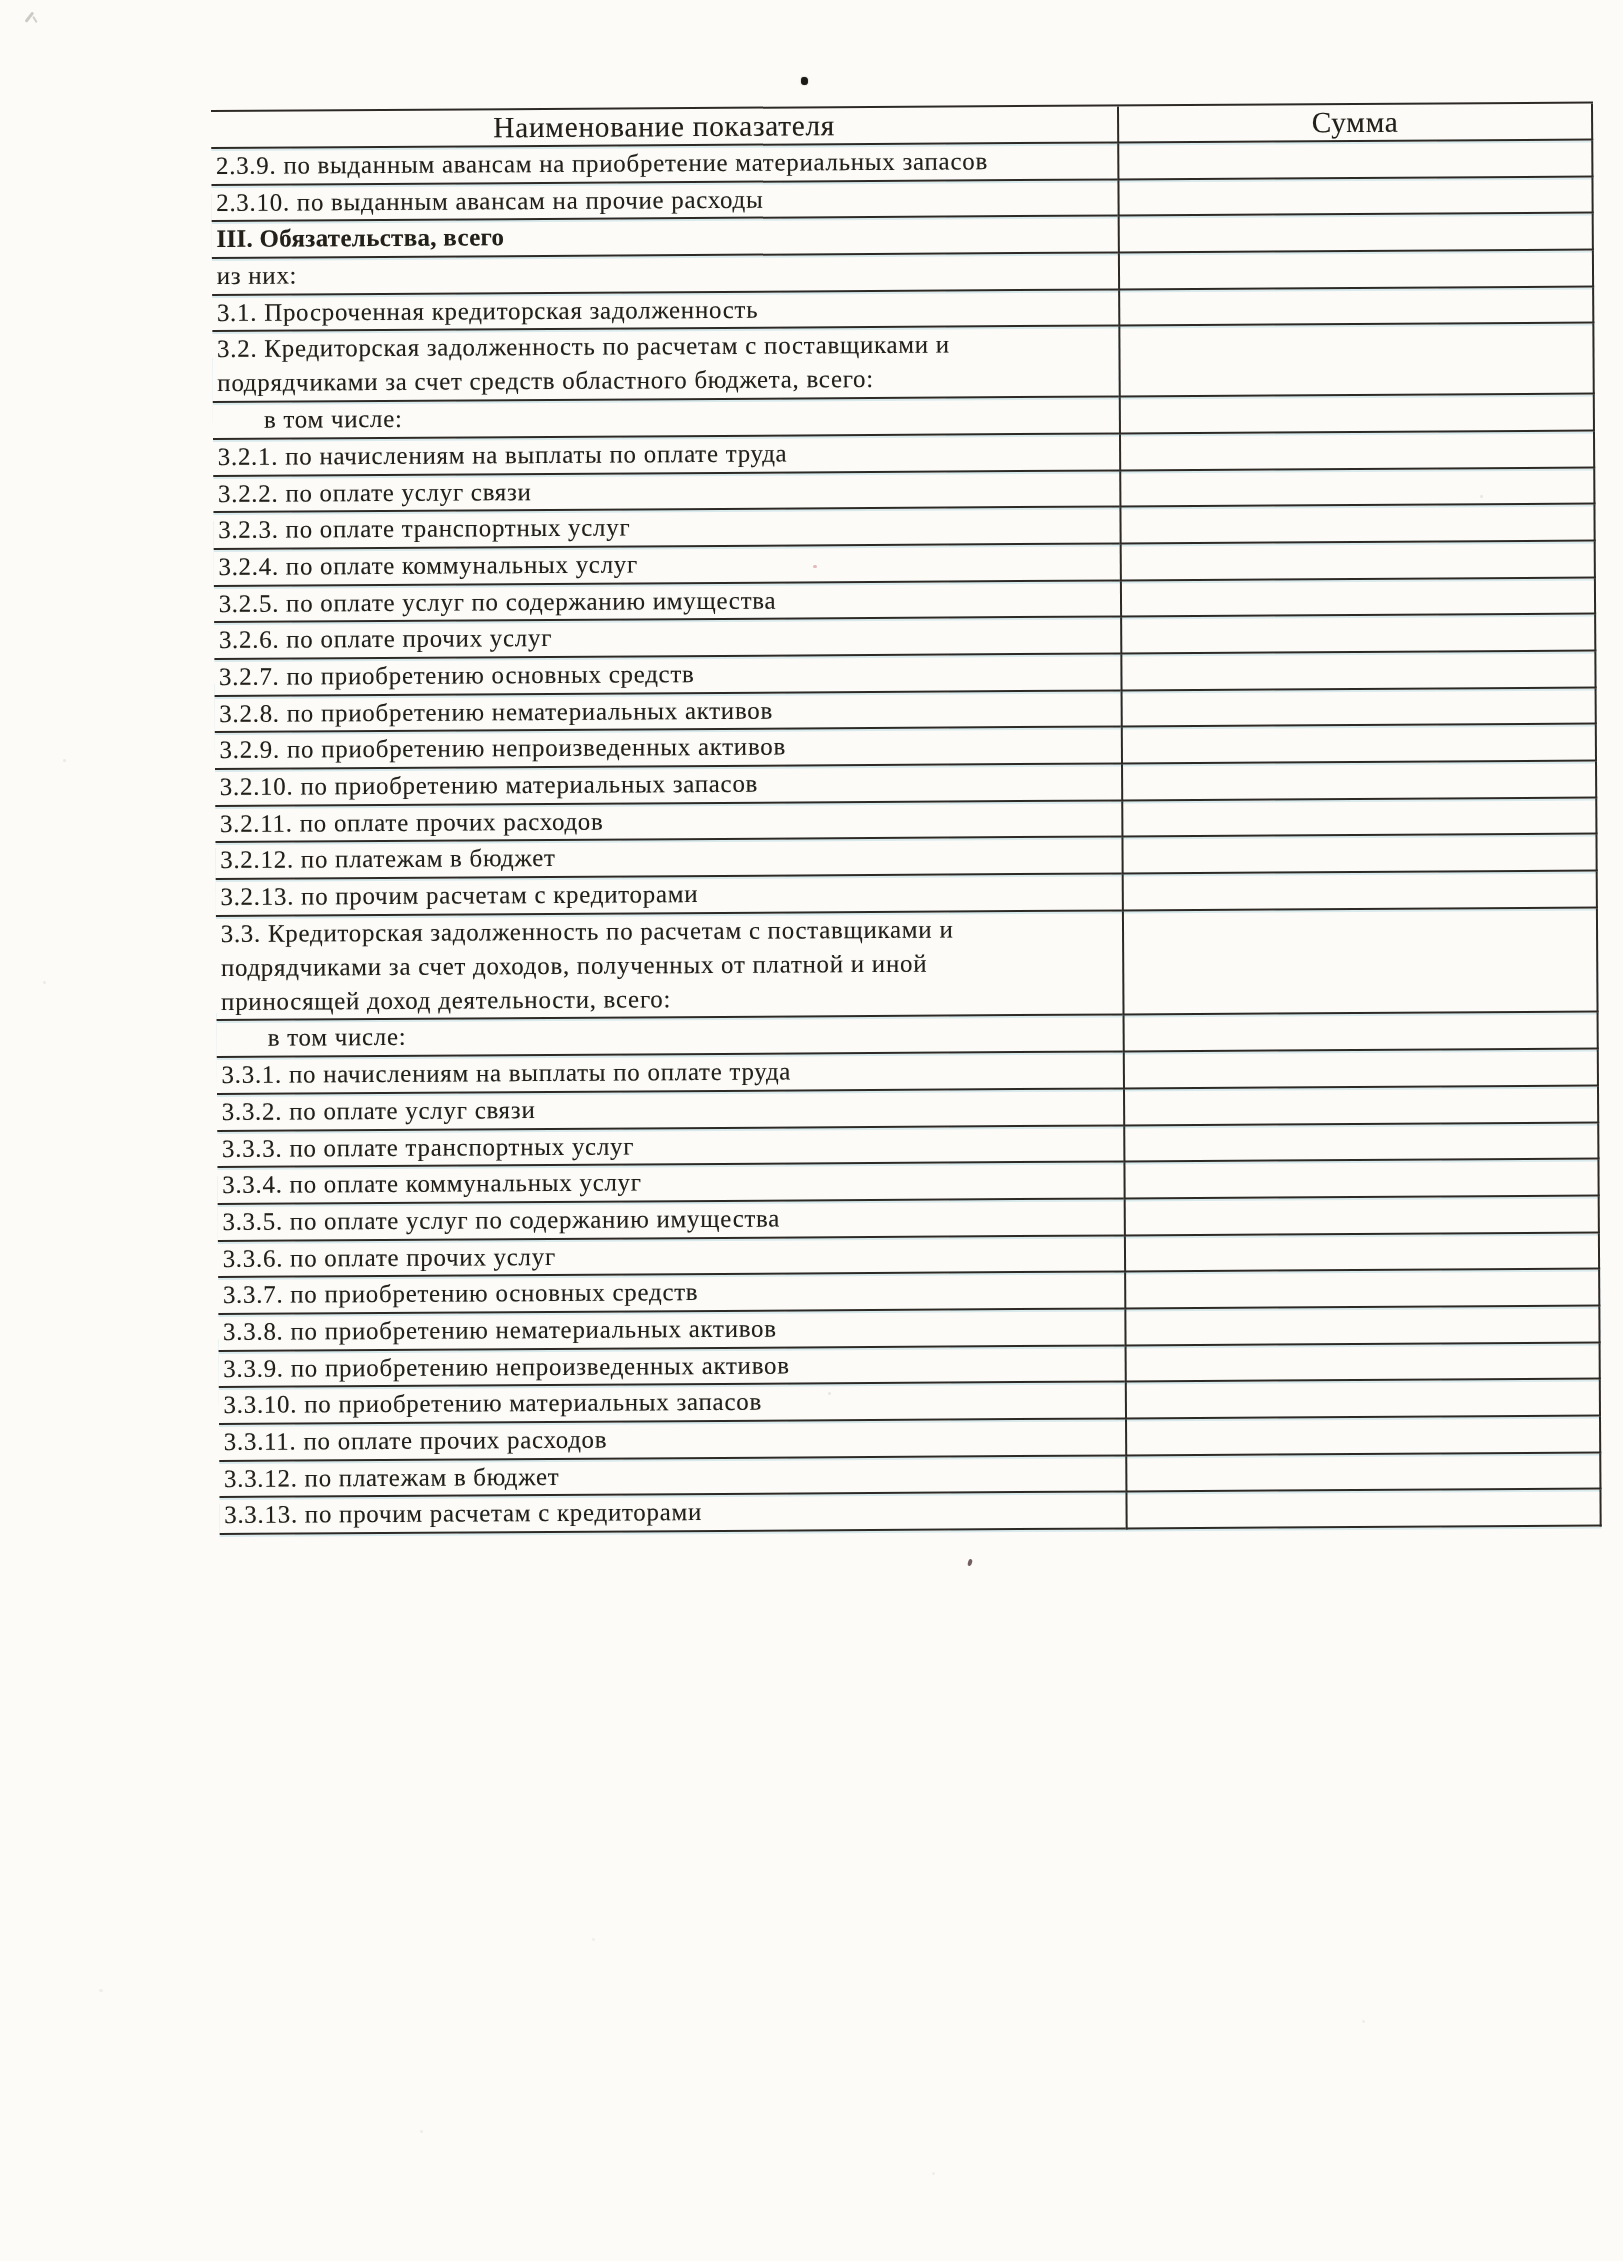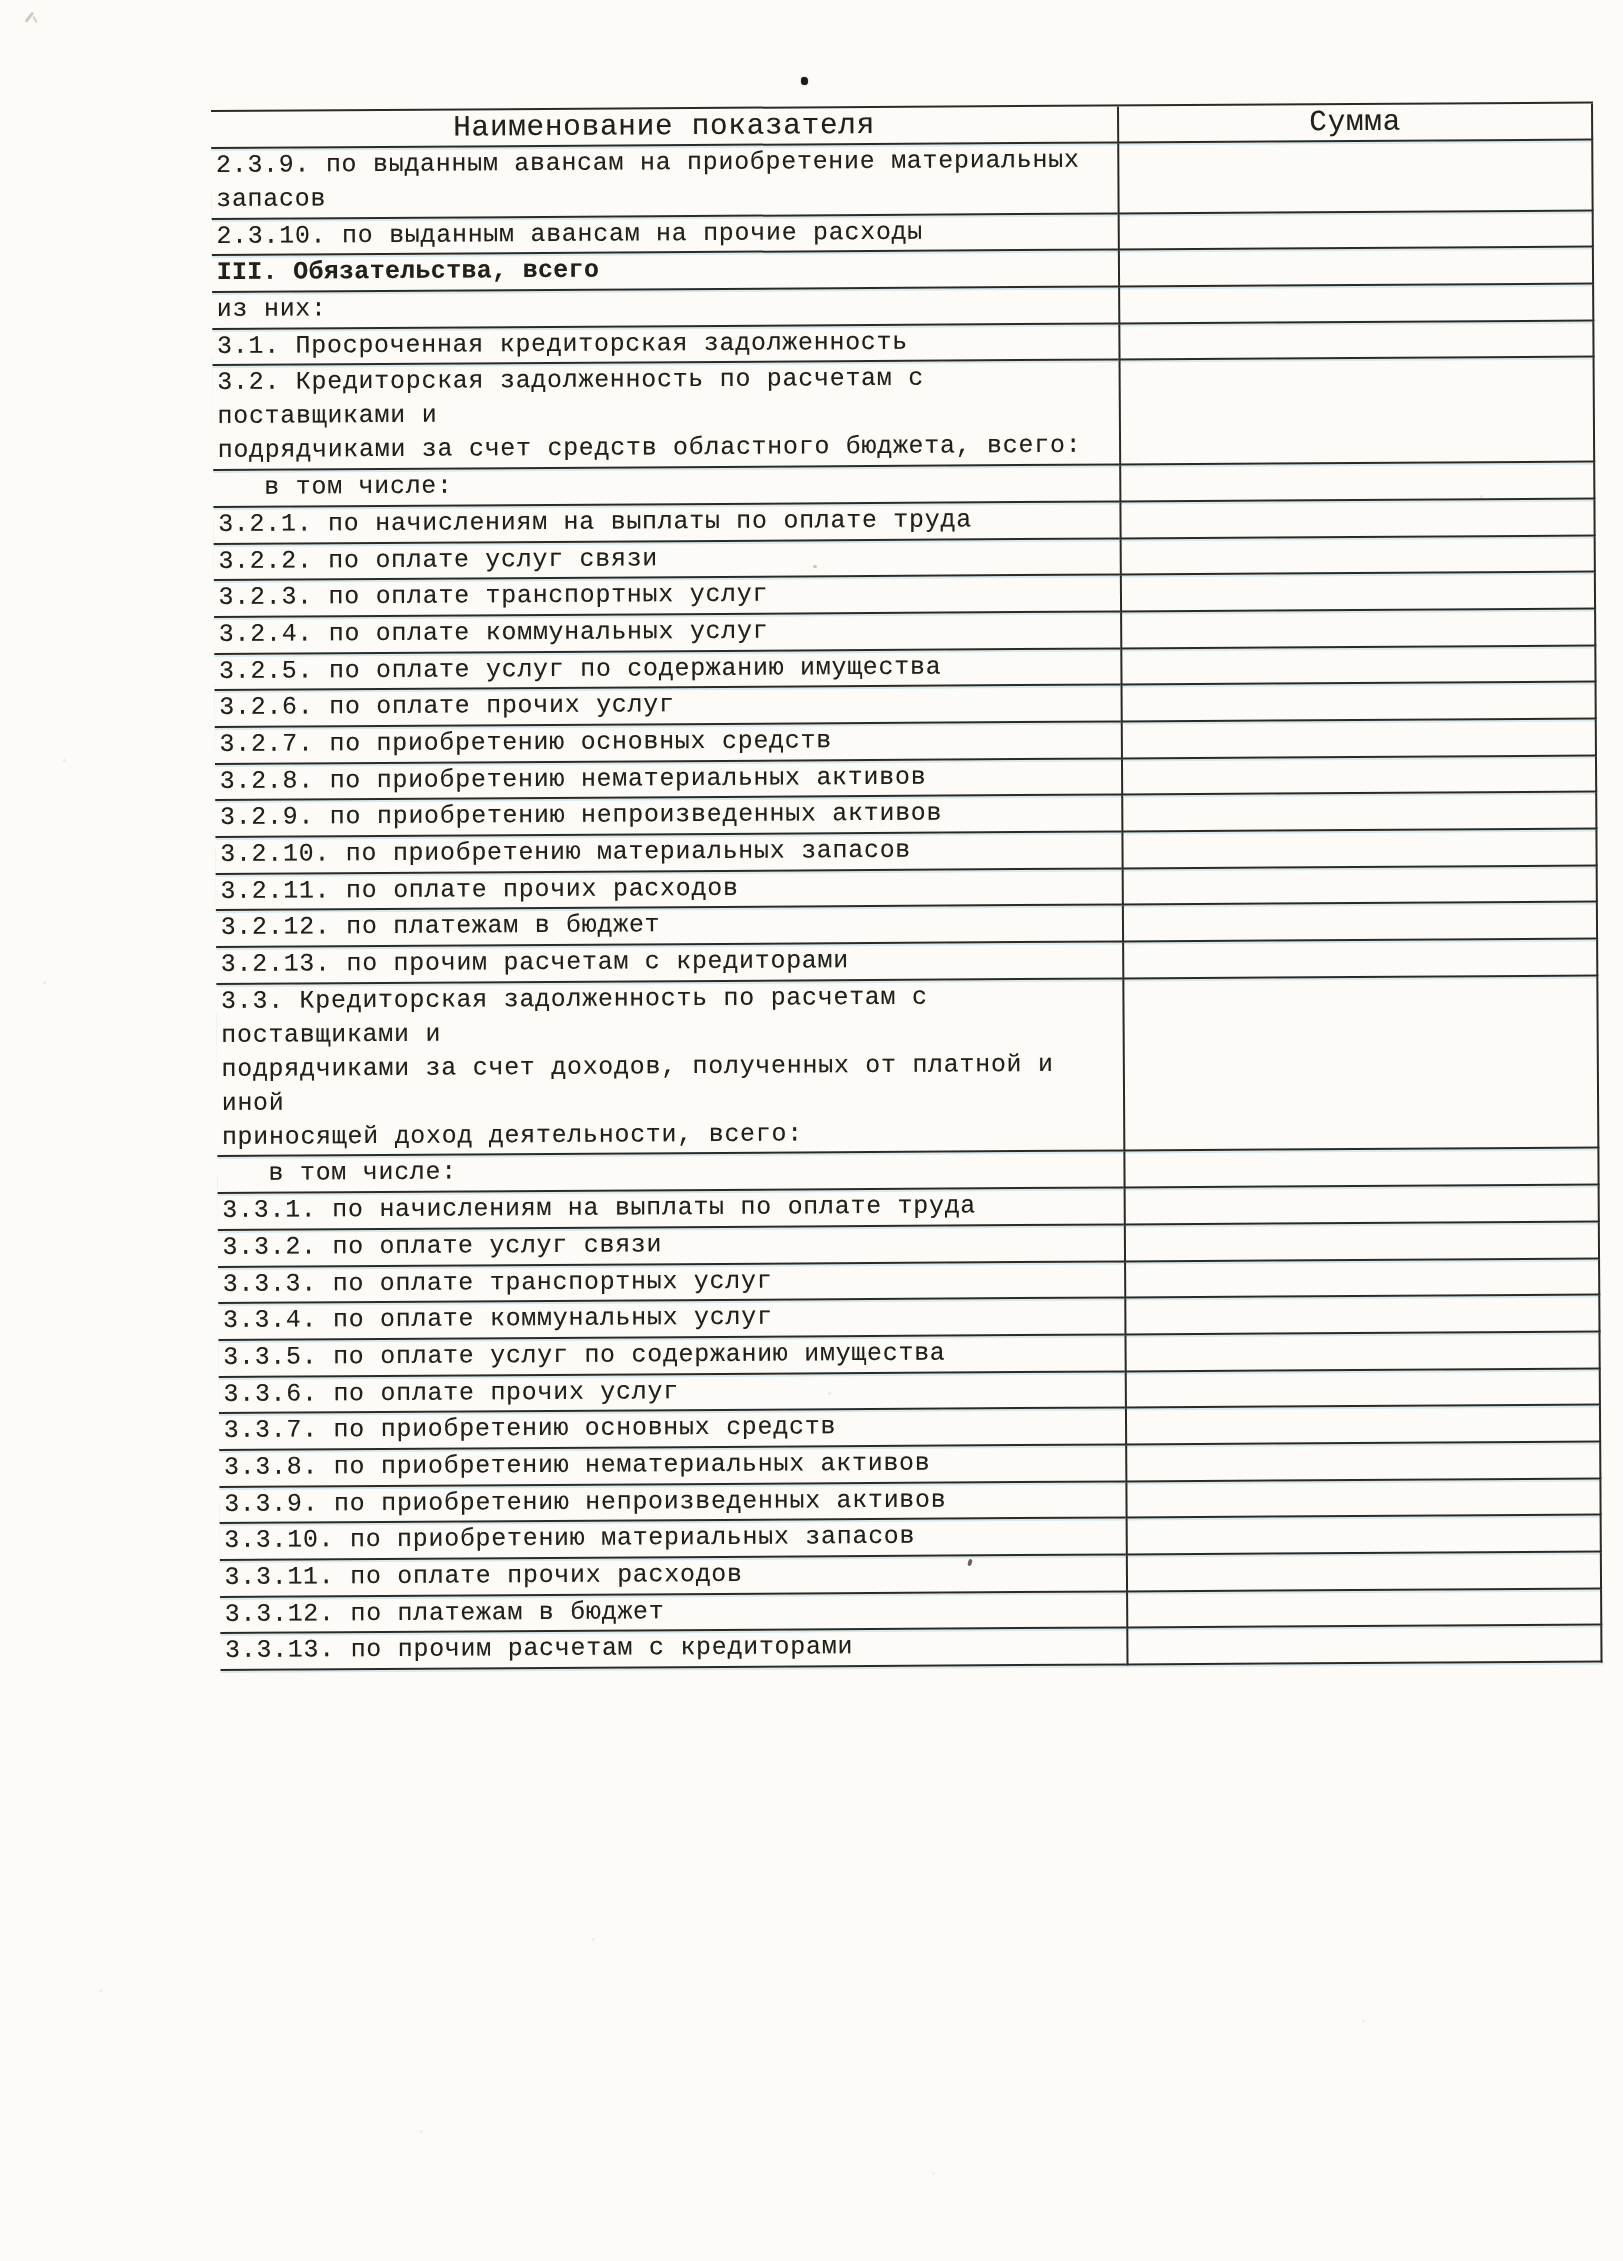--- a/index.html
+++ b/index.html
@@ -14,21 +14,21 @@
   html, body {
     background: #e8e8e6;
   }
 
   .page {
     position: relative;
     width: 1623px;
     height: 2261px;
     background: var(--paper);
     overflow: hidden;
-    font-family: Liberation Mono, monospace;
+    font-family: Liberation Serif, serif;
     color: var(--ink);
   }
 
   
   .table-wrap {
     position: absolute;
     left: 211px;
     top: 110px;
     width: 1383px;
     transform: rotate(-0.35deg);

